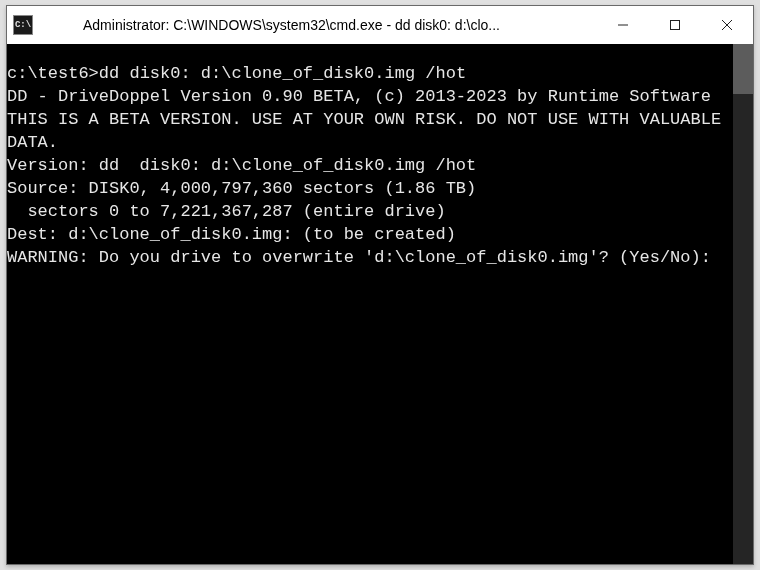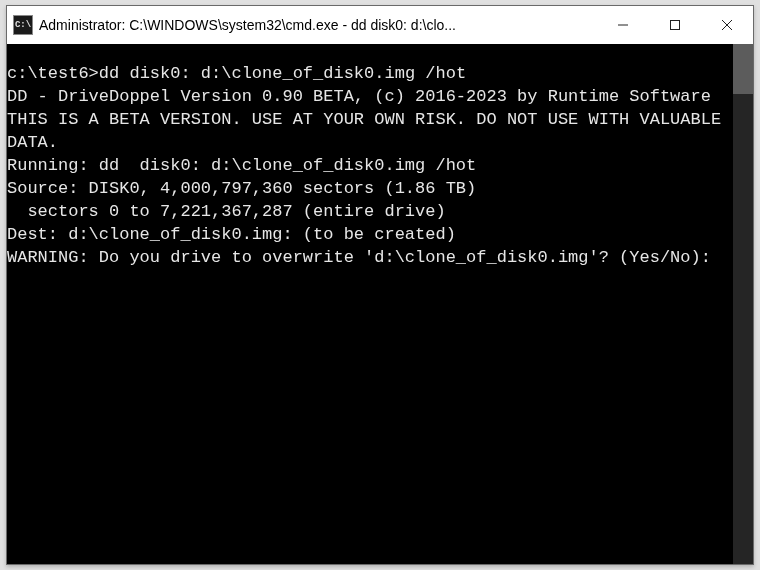--- a/index.html
+++ b/index.html
@@ -44,20 +44,21 @@
       border: 1px solid #888;
       margin-right: 6px;
     }
     .titlebar-text {
       flex: 1;
       font-size: 14px;
       color: #000000;
       white-space: nowrap;
       overflow: hidden;
       text-overflow: ellipsis;
+      margin-left: 44px;
     }
     .titlebar-controls {
       display: flex;
       height: 100%;
     }
     .titlebar-btn {
       width: 52px;
       height: 100%;
       background: transparent;
       border: none;
@@ -122,23 +123,23 @@
       </button>
       <button class="titlebar-btn close">
         <svg viewBox="0 0 12 12">
             <line x1="1" y1="1" x2="11" y2="11" stroke="currentColor" stroke-width="1"></line>
             <line x1="11" y1="1" x2="1" y2="11" stroke="currentColor" stroke-width="1"></line>
           </svg>
       </button>
     </div>
   </div>
   <div class="terminal-wrap">
-    <div class="terminal"><span class="prompt-line"><span>c:\test6&gt;</span><span>dd disk0: d:\clone_of_disk0.img /hot</span></span><span>DD - DriveDoppel Version 0.90 BETA, (c) 2016-2023 by Runtime Software</span>
+    <div class="terminal"><span class="prompt-line"><span>c:\test6&gt;</span><span>dd disk0: d:\clone_of_disk0.img /hot</span></span><span>DD - DriveDoppel Version 0.90 BETA, (c) 2013-2023 by Runtime Software</span>
 <span>THIS IS A BETA VERSION. USE AT YOUR OWN RISK. DO NOT USE WITH VALUABLE DATA.</span>
-<span>Running: dd  disk0: d:\clone_of_disk0.img /hot</span>
+<span>Version: dd  disk0: d:\clone_of_disk0.img /hot</span>
 <span>Source: DISK0, 4,000,797,360 sectors (1.86 TB)</span>
 <span>  sectors 0 to 7,221,367,287 (entire drive)</span>
 <span>Dest: d:\clone_of_disk0.img: (to be created)</span>
 <span>WARNING: Do you drive to overwrite 'd:\clone_of_disk0.img'? (Yes/No):</span></div>
     <div class="scrollbar">
       <div class="scrollbar-thumb"></div>
     </div>
   </div>
 </div>
 

